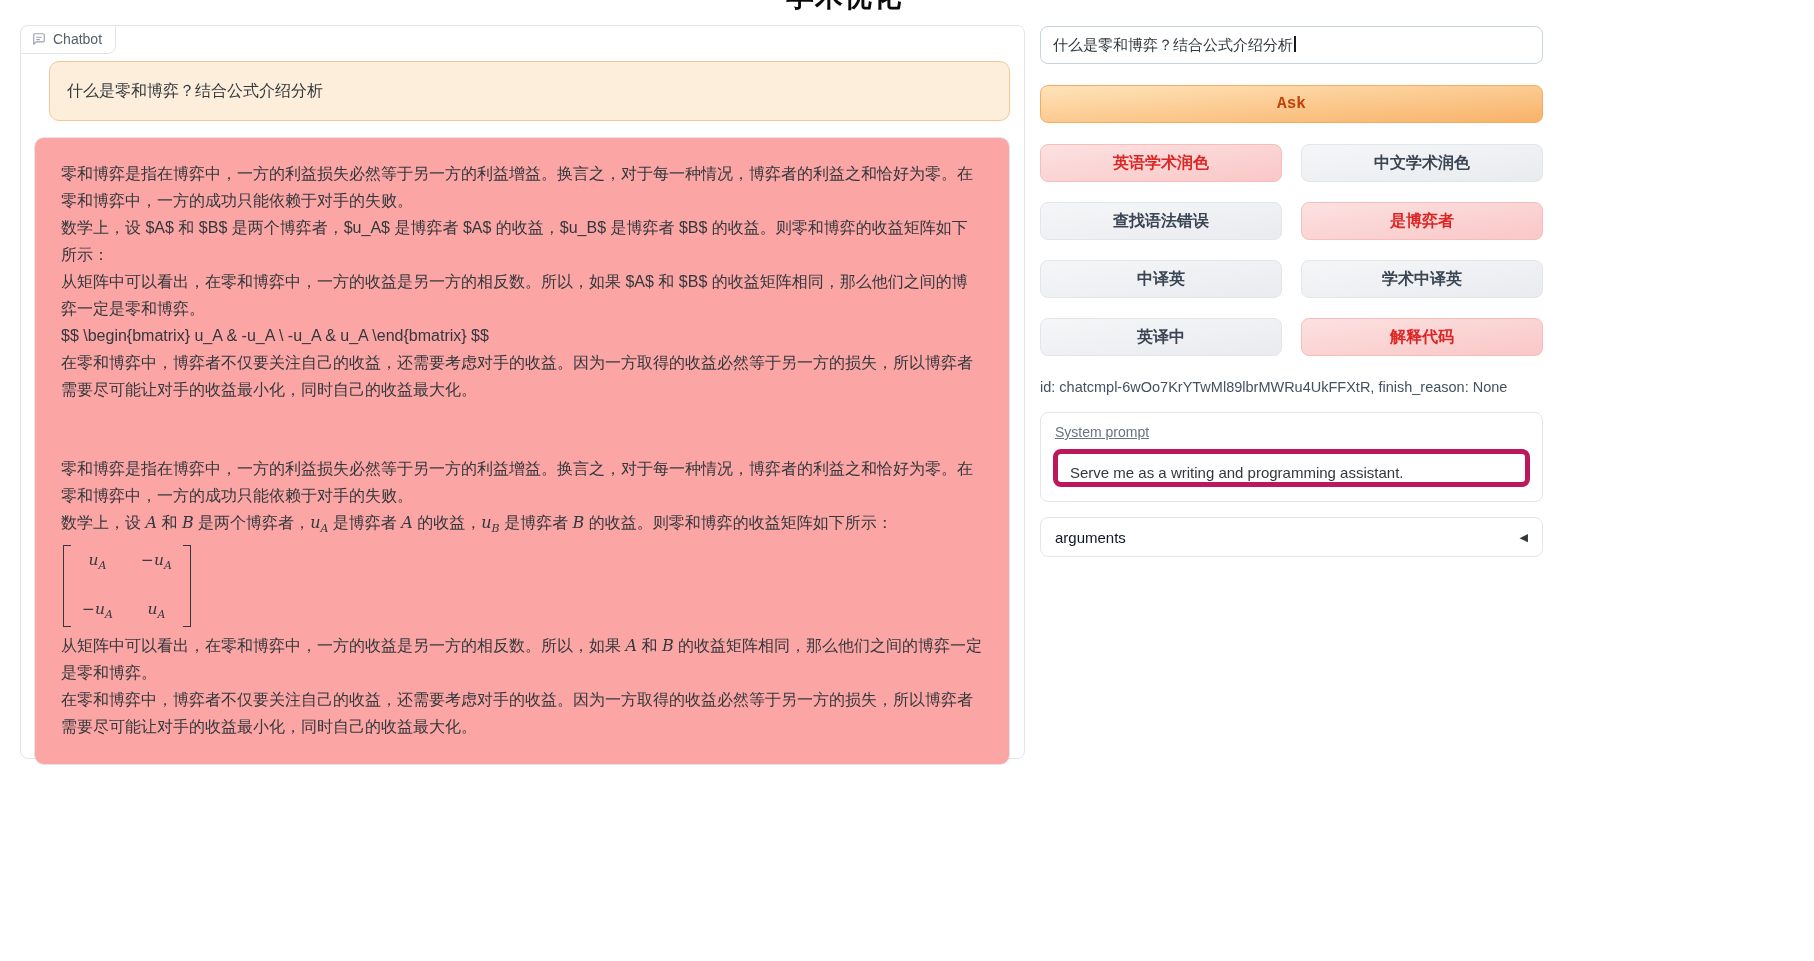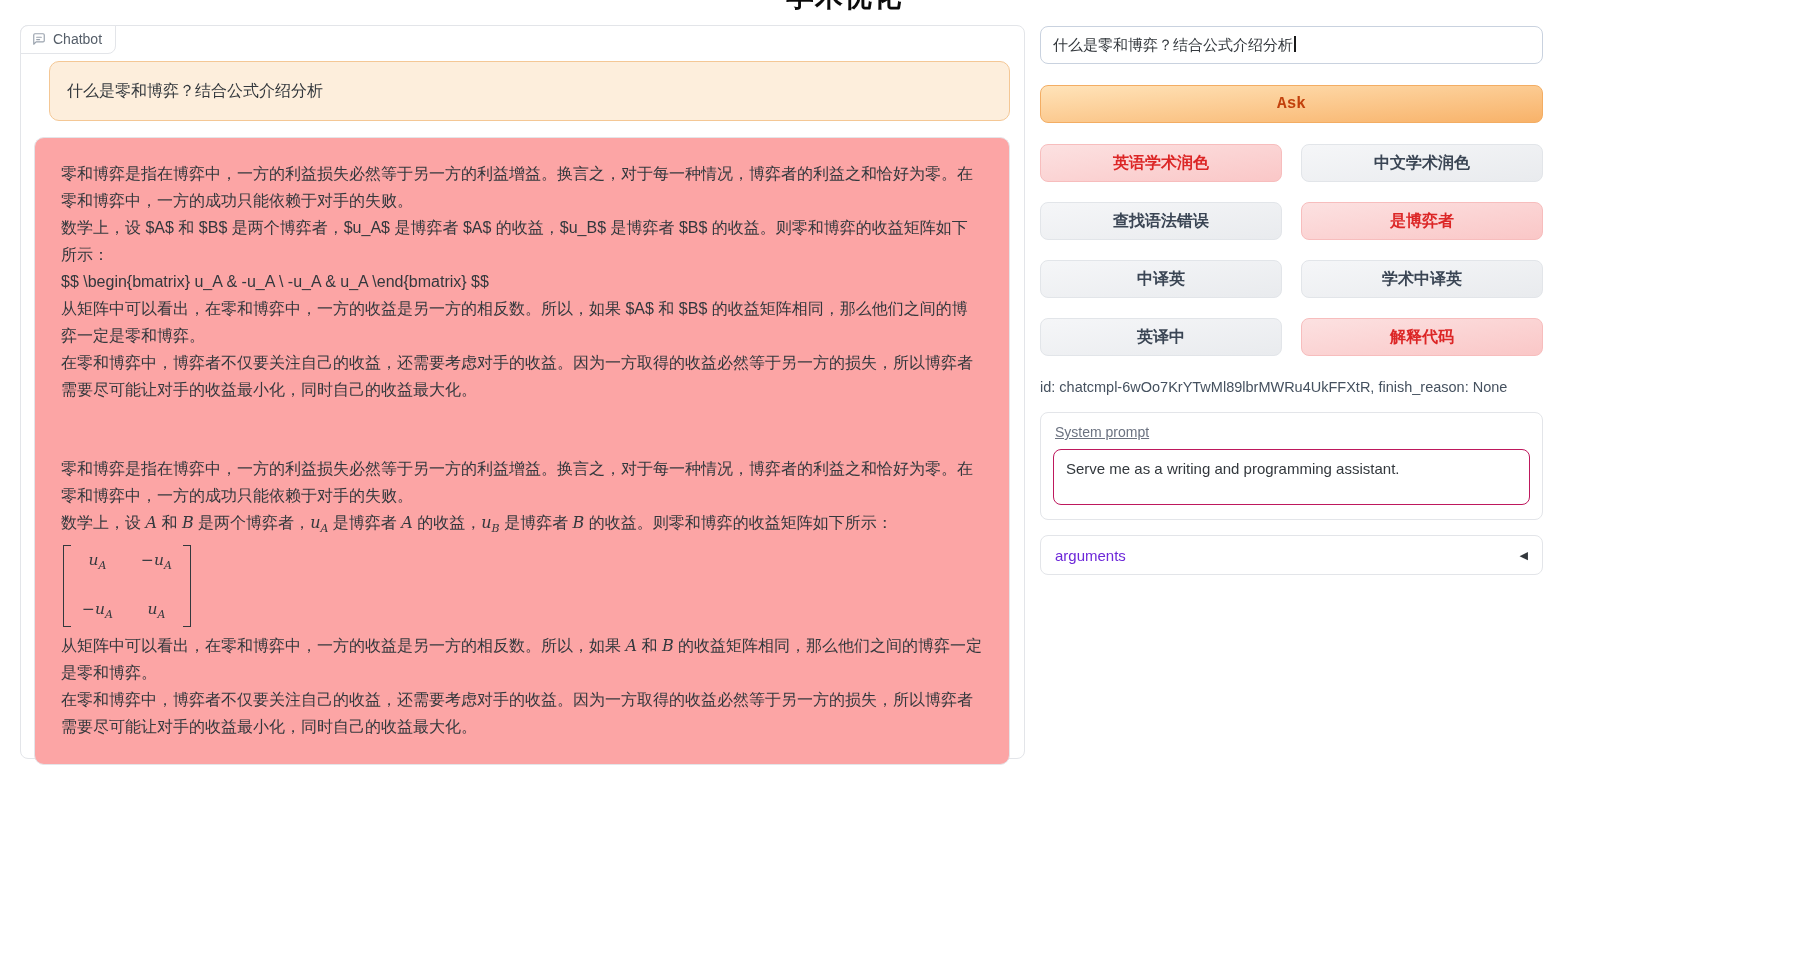--- a/index.html
+++ b/index.html
@@ -45,25 +45,25 @@
            color:#C2410C;font-weight:700;font-size:16px;cursor:pointer;
            font-family:Liberation Mono, monospace;}
   .btn-grid{margin-top:21px;display:grid;grid-template-columns:1fr 1fr;column-gap:19px;row-gap:20px;}
   .fbtn{height:38px;border-radius:8px;font-size:16px;font-weight:700;border:1px solid #E2E5E9;cursor:pointer;
         font-family:Liberation Sans, sans-serif;}
   .fbtn.sec{background:linear-gradient(to bottom right,#F5F6F8,#E9EBEE);color:#3A4554;}
   .fbtn.pri{background:linear-gradient(to bottom right,#FCE1E1,#FAC7C7);border-color:#F7BDBD;color:#DC2626;}
   .status{margin-top:23px;font-size:14.5px;color:#45515F;}
   .sys-panel{margin-top:17px;border:1px solid #E3E5E9;border-radius:8px;padding:11px 12px 14px 12px;background:#fff;}
   .sys-label{font-size:14px;color:#6B7280;margin:0 0 9px 2px;text-decoration:underline;}
-  .sys-input{border:1px solid #be185d;border-radius:8px;height:56px;box-sizing:border-box;
+  .sys-input{border:5px solid #be185d;border-radius:8px;height:38px;box-sizing:border-box;
              padding:10px 12px;font-size:15px;color:#33383D;background:#fff;white-space:nowrap;overflow:hidden;}
   .accordion{margin-top:15px;border:1px solid #E3E5E9;border-radius:8px;height:40px;box-sizing:border-box;
              display:flex;align-items:center;justify-content:space-between;padding:0 14px;background:#fff;cursor:pointer;}
-  .acc-label{font-size:15px;color:#6d28d9;}
+  .acc-label{font-size:15px;color:#0f172a;}
   .acc-arrow{font-size:11px;color:#33383D;}
 </style>
 </head>
 <body>
 
 <div class="page">
 
   <div class="partial-title">学术优化</div>
 
   <div class="chat-panel">
@@ -78,22 +78,22 @@
 
     <div class="messages">
       <div class="user-bubble">
         <span>什么是零和博弈？结合公式介绍分析</span>
       </div>
 
       <div class="bot-bubble">
 
         <div>零和博弈是指在博弈中，一方的利益损失必然等于另一方的利益增益。换言之，对于每一种情况，博弈者的利益之和恰好为零。在零和博弈中，一方的成功只能依赖于对手的失败。</div>
         <div>数学上，设 $A$ 和 $B$ 是两个博弈者，$u_A$ 是博弈者 $A$ 的收益，$u_B$ 是博弈者 $B$ 的收益。则零和博弈的收益矩阵如下所示：</div>
+        <div>从矩阵中可以看出，在零和博弈中，一方的收益是另一方的相反数。所以，如果 $A$ 和 $B$ 的收益矩阵相同，那么他们之间的博弈一定是零和博弈。</div>
         <div>$$ \begin{bmatrix} u_A &amp; -u_A \ -u_A &amp; u_A \end{bmatrix} $$</div>
-        <div>从矩阵中可以看出，在零和博弈中，一方的收益是另一方的相反数。所以，如果 $A$ 和 $B$ 的收益矩阵相同，那么他们之间的博弈一定是零和博弈。</div>
         <div>在零和博弈中，博弈者不仅要关注自己的收益，还需要考虑对手的收益。因为一方取得的收益必然等于另一方的损失，所以博弈者需要尽可能让对手的收益最小化，同时自己的收益最大化。</div>
 
         <div class="para-gap"></div>
 
         <div>零和博弈是指在博弈中，一方的利益损失必然等于另一方的利益增益。换言之，对于每一种情况，博弈者的利益之和恰好为零。在零和博弈中，一方的成功只能依赖于对手的失败。</div>
         <div><span>数学上，设 </span><span class="mv">A</span><span> 和 </span><span class="mv">B</span><span> 是两个博弈者，</span><span class="mv">u</span><sub>A</sub><span> 是博弈者 </span><span class="mv">A</span><span> 的收益，</span><span class="mv">u</span><sub>B</sub><span> 是博弈者 </span><span class="mv">B</span><span> 的收益。则零和博弈的收益矩阵如下所示：</span></div>
 
         <div class="matrix">
           <span class="bracket bl"></span>
           <span class="cells">

